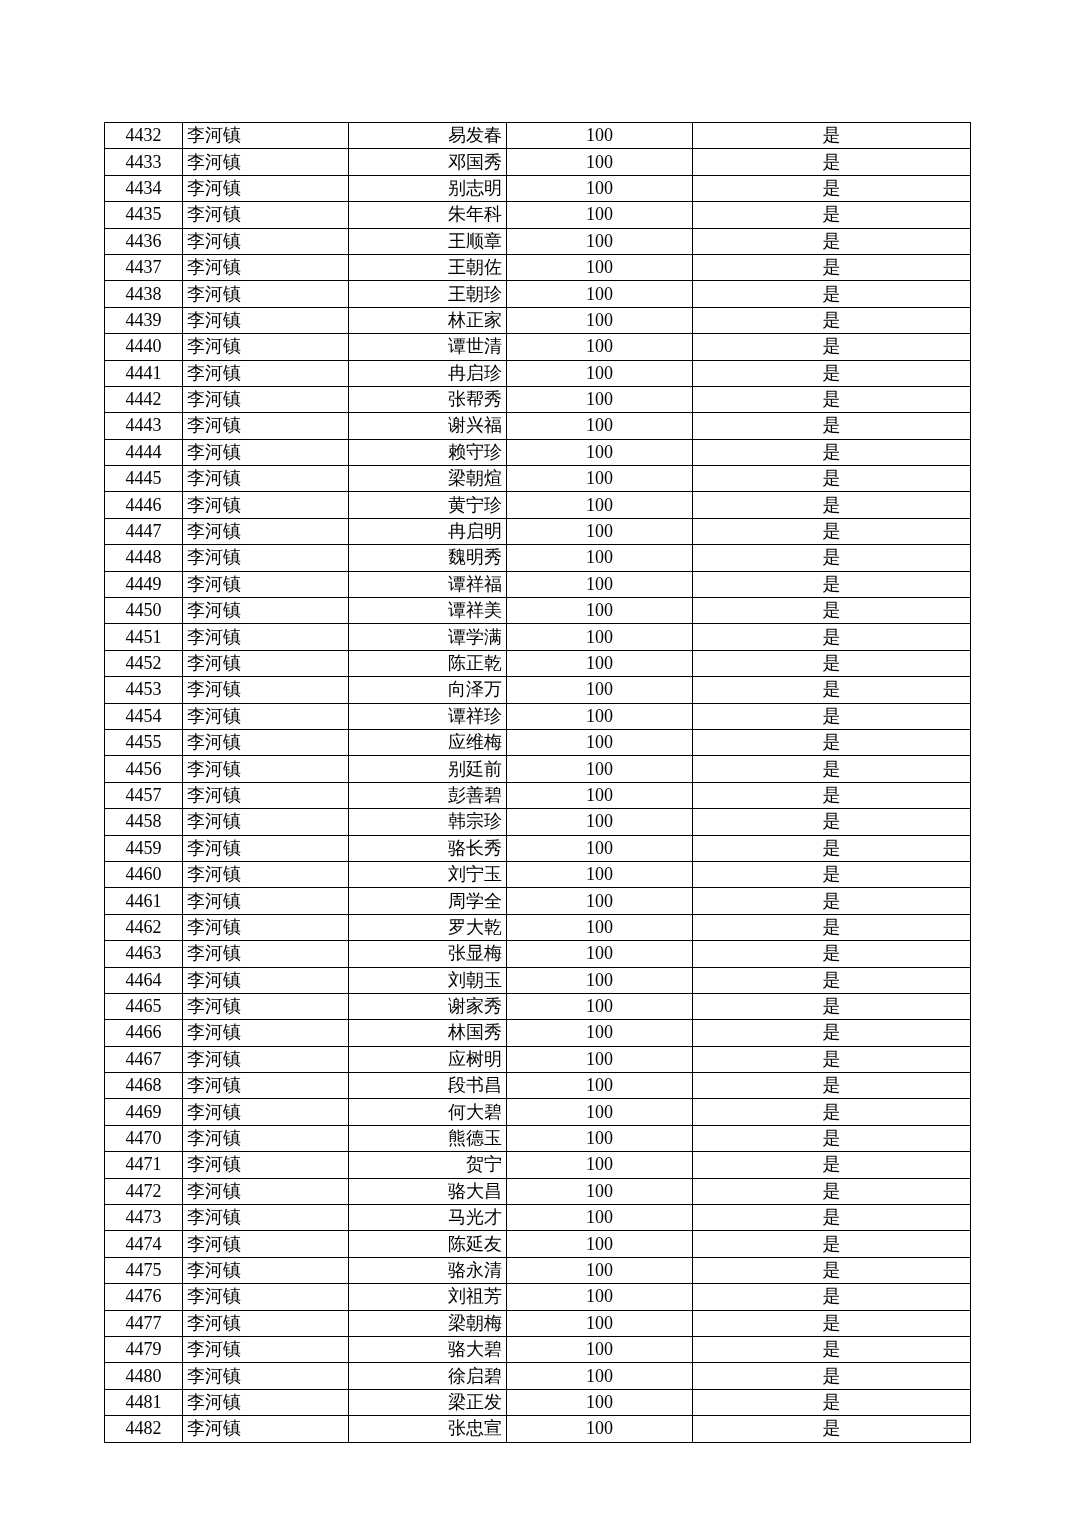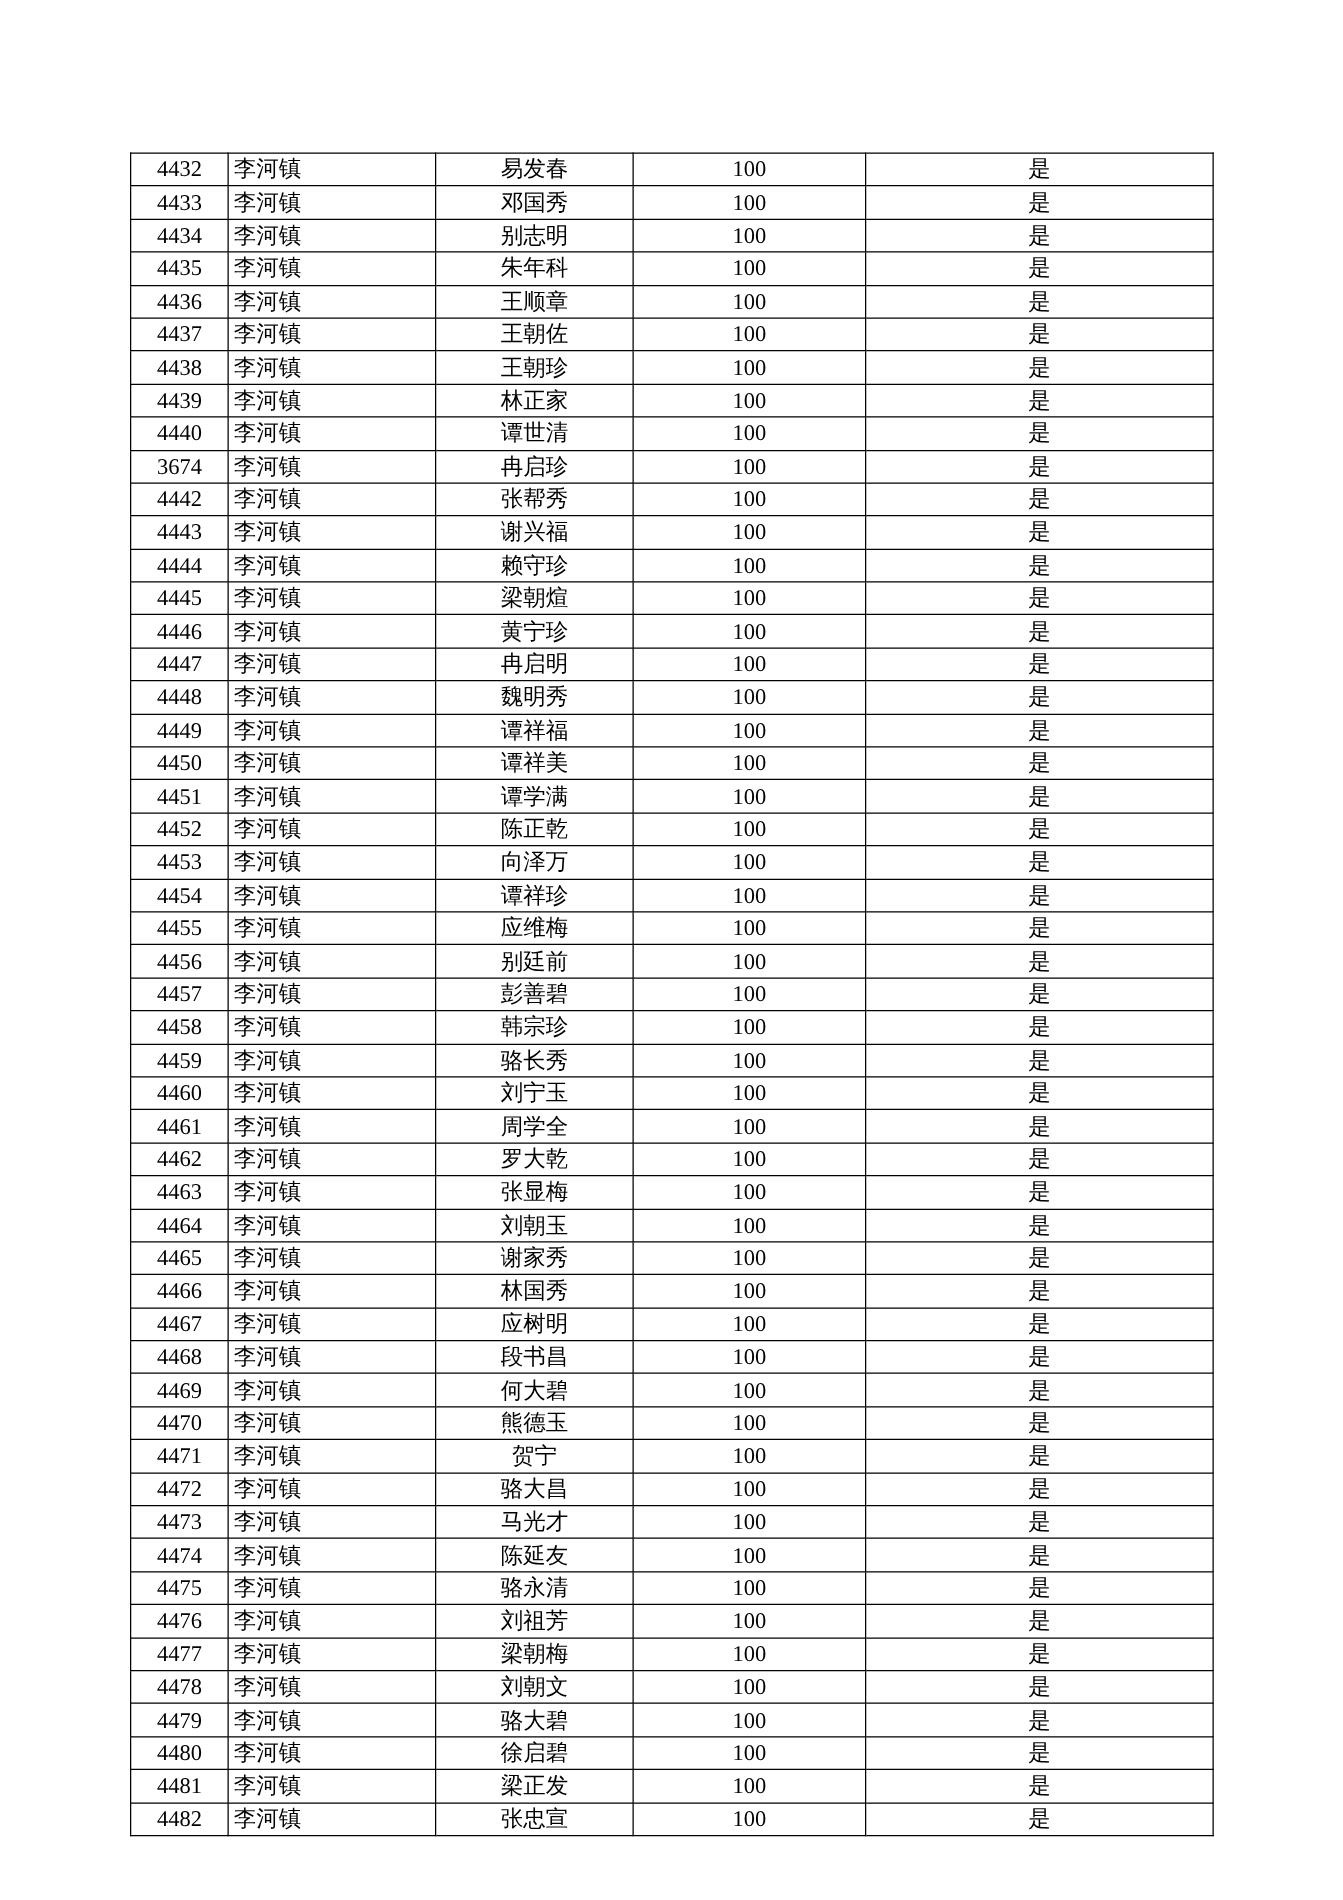--- a/index.html
+++ b/index.html
@@ -43,21 +43,21 @@
   td.cell-index {
     text-align: center;
     font-family: "Liberation Serif", "DejaVu Serif", serif;
   }
   td.cell-town {
     text-align: left;
     font-size: 17px;
     margin-top: 16px;
   }
   td.cell-name {
-    text-align: center;
+    text-align: right;
     font-size: 17px;
     margin-top: 16px;
   }
   td.cell-amount {
     text-align: center;
     font-size: 18px;
   }
   td.cell-flag {
     text-align: center;
     font-size: 17px;
@@ -133,21 +133,21 @@
           <td class="cell-flag">是</td>
         </tr>
         <tr>
           <td class="cell-index">4440</td>
           <td class="cell-town">李河镇</td>
           <td class="cell-name">谭世清</td>
           <td class="cell-amount">100</td>
           <td class="cell-flag">是</td>
         </tr>
         <tr>
-          <td class="cell-index">3674</td>
+          <td class="cell-index">4441</td>
           <td class="cell-town">李河镇</td>
           <td class="cell-name">冉启珍</td>
           <td class="cell-amount">100</td>
           <td class="cell-flag">是</td>
         </tr>
         <tr>
           <td class="cell-index">4442</td>
           <td class="cell-town">李河镇</td>
           <td class="cell-name">张帮秀</td>
           <td class="cell-amount">100</td>
@@ -388,27 +388,20 @@
           <td class="cell-index">4476</td>
           <td class="cell-town">李河镇</td>
           <td class="cell-name">刘祖芳</td>
           <td class="cell-amount">100</td>
           <td class="cell-flag">是</td>
         </tr>
         <tr>
           <td class="cell-index">4477</td>
           <td class="cell-town">李河镇</td>
           <td class="cell-name">梁朝梅</td>
-          <td class="cell-amount">100</td>
-          <td class="cell-flag">是</td>
-        </tr>
-        <tr>
-          <td class="cell-index">4478</td>
-          <td class="cell-town">李河镇</td>
-          <td class="cell-name">刘朝文</td>
           <td class="cell-amount">100</td>
           <td class="cell-flag">是</td>
         </tr>
         <tr>
           <td class="cell-index">4479</td>
           <td class="cell-town">李河镇</td>
           <td class="cell-name">骆大碧</td>
           <td class="cell-amount">100</td>
           <td class="cell-flag">是</td>
         </tr>

